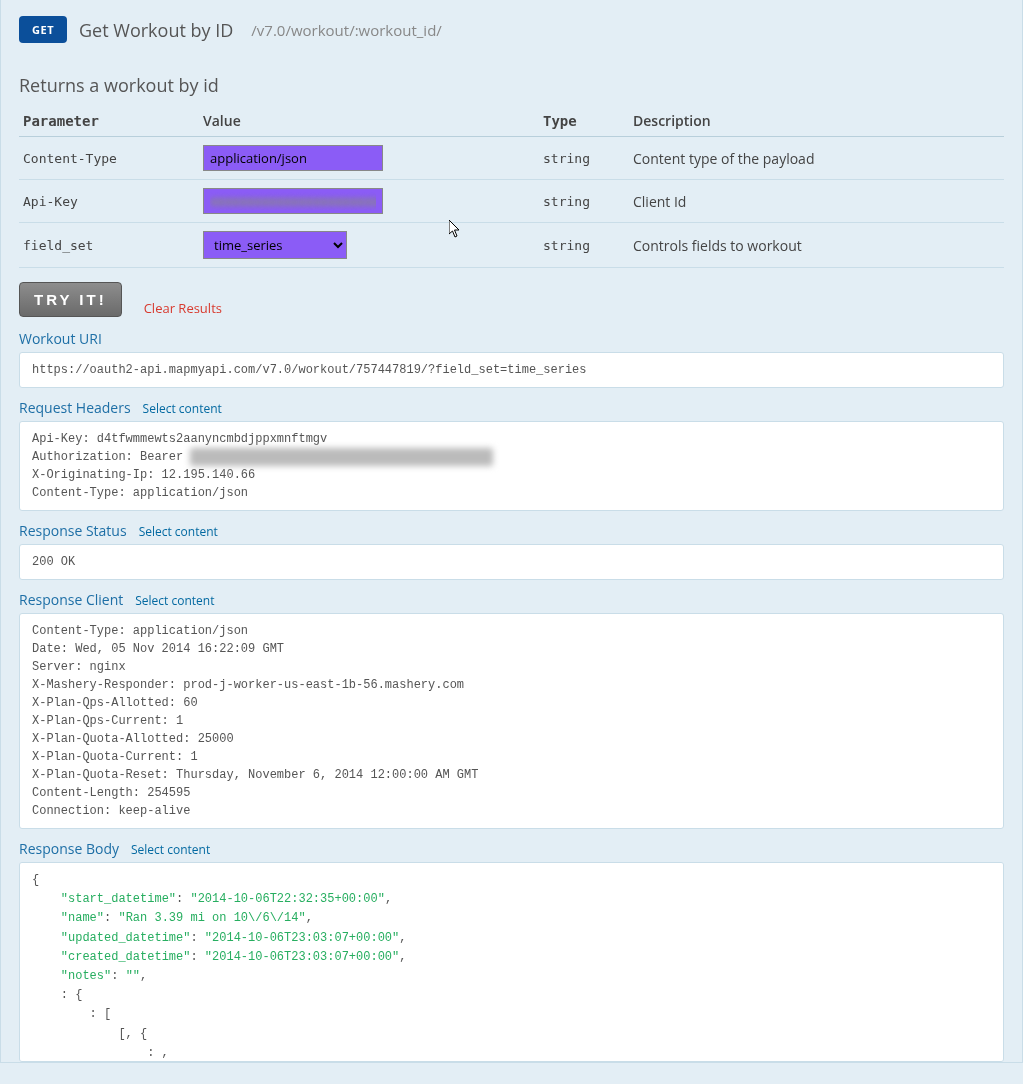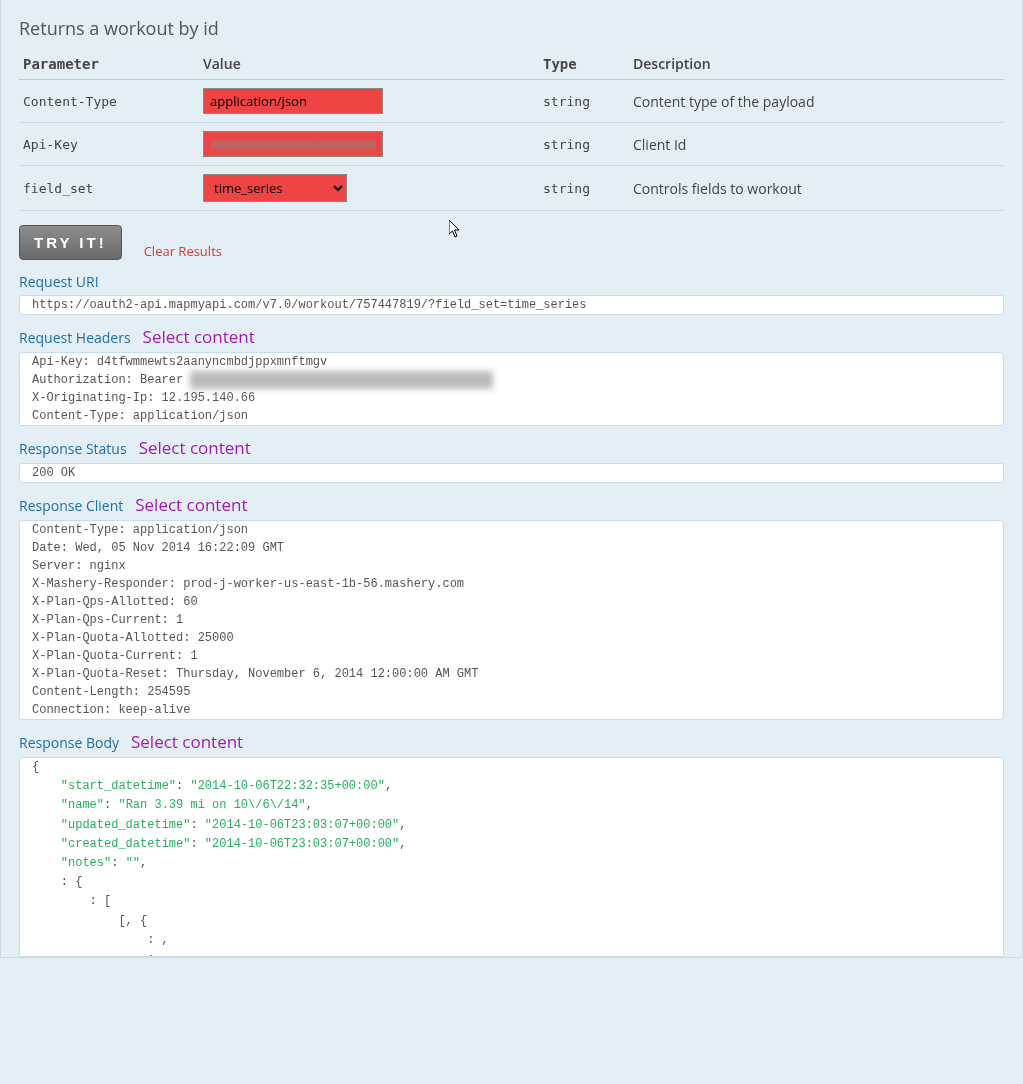--- a/index.html
+++ b/index.html
@@ -70,21 +70,21 @@
   }
   .col-param { width: 180px; font-family: Menlo, Consolas, monospace; font-size: 13px; color: #444; }
   .col-value { width: 340px; margin-left: 12px; }
   .col-type  { width: 90px; font-family: Menlo, Consolas, monospace; font-size: 13px; color: #444; }
   .col-desc  { font-size: 14px; color: #444; }
   input[type="text"], select {
     width: 180px;
     padding: 3px 6px;
     font-size: 13px;
     border: 1px solid #888;
-    background: #ef4444;
+    background: #8b5cf6;
     font-family: inherit;
   }
   input.masked {
     color: transparent;
     text-shadow: 0 0 6px #888;
     letter-spacing: -0.5px;
   }
   select { width: 144px; }
   .actions-row {
     display: flex;
@@ -113,29 +113,29 @@
     align-items: baseline;
     gap: 12px;
     margin-top: 10px;
     margin-bottom: 4px;
   }
   .section-label {
     color: #1e6fa6;
     font-size: 14px;
   }
   .select-content {
-    color: #a21caf;
-    font-size: 17px;
+    color: #0369a1;
+    font-size: 12px;
     cursor: pointer;
   }
   .box {
     background: #fff;
     border: 1px solid #c9dde8;
     border-radius: 3px;
-    padding: 0 12px;
+    padding: 8px 12px;
     font-family: Menlo, Consolas, "Courier New", monospace;
     font-size: 12px;
     color: #555;
     white-space: pre-wrap;
     line-height: 1.5;
   }
   .box.code { font-size: 12px; }
   .body-box {
     height: 200px;
     overflow-y: scroll;
@@ -158,20 +158,25 @@
     pointer-events: none;
     font-size: 15px;
     color: #000;
   }
 </style>
 </head>
 <body>
 
 <div class="container" style="position:relative;">
 
+  <div class="header-row">
+    <span class="method-badge">GET</span>
+    <span class="endpoint-title">Get Workout by ID</span>
+    <span class="endpoint-path">/v7.0/workout/:workout_id/</span>
+  </div>
 
   <div class="endpoint-desc">Returns a workout by id</div>
 
   <table class="params">
     <thead>
       <tr>
         <th class="col-param">Parameter</th>
         <th class="col-value">Value</th>
         <th class="col-type">Type</th>
         <th class="col-desc">Description</th>
@@ -198,21 +203,21 @@
         </tr>
       </tbody>
   </table>
 
   <div class="actions-row">
     <button class="try-btn">TRY IT!</button>
     <span class="clear-link">Clear Results</span>
   </div>
 
   <div class="section-label-row">
-    <span class="section-label">Request URI</span>
+    <span class="section-label">Workout URI</span>
   </div>
   <div class="box code">https://oauth2-api.mapmyapi.com/v7.0/workout/757447819/?field_set=time_series</div>
 
   <div class="section-label-row">
     <span class="section-label">Request Headers</span>
     <span class="select-content">Select content</span>
   </div>
   <div class="box code" id="req-headers-box">Api-Key: d4tfwmmewts2aanyncmbdjppxmnftmgv
 Authorization: Bearer <span class="blurred">██████████████████████████████████████████</span>
 X-Originating-Ip: 12.195.140.66

